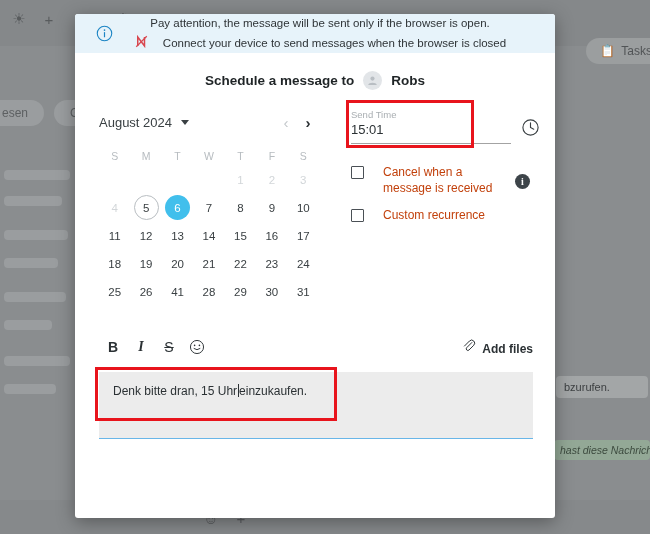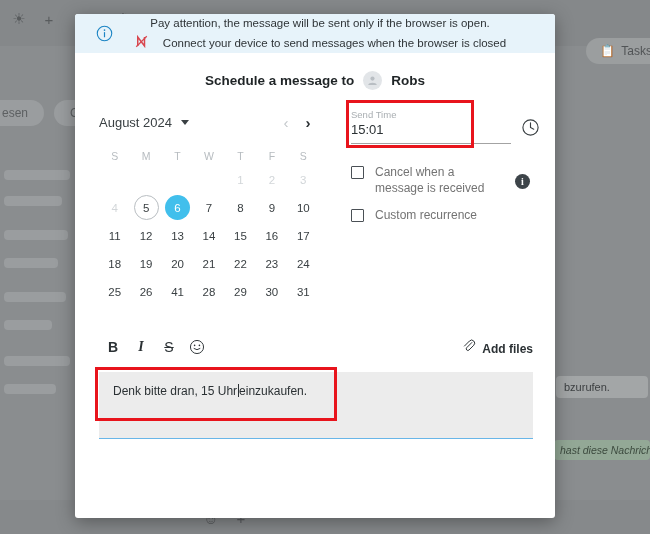--- a/index.html
+++ b/index.html
@@ -148,21 +148,21 @@
     position: absolute; border: 3px solid #e8141c; pointer-events: none;
   }
 
   .checks { margin-top: 20px; }
   .check-row { display: flex; align-items: flex-start; margin-bottom: 11px; }
   .checkbox {
     width: 13px; height: 13px; border: 1.5px solid #4a5055; border-radius: 1px;
     margin-top: 2px; flex: 0 0 13px; cursor: pointer;
   }
   .check-label {
-    margin-left: 11px; font-size: 12px; color: #737373; line-height: 16px; max-width: 128px;
+    margin-left: 19px; font-size: 12px; color: #c2410c; line-height: 16px; max-width: 128px;
   }
   .info-dot {
     position: absolute; right: 10px; top: 10px;
     width: 15px; height: 15px; border-radius: 50%; background: #3d4449;
     color: #fff; font-size: 10px; font-weight: bold;
     display: flex; align-items: center; justify-content: center;
     font-family: "Liberation Serif", serif; cursor: pointer;
   }
   .checks-wrap { position: relative; }
 

